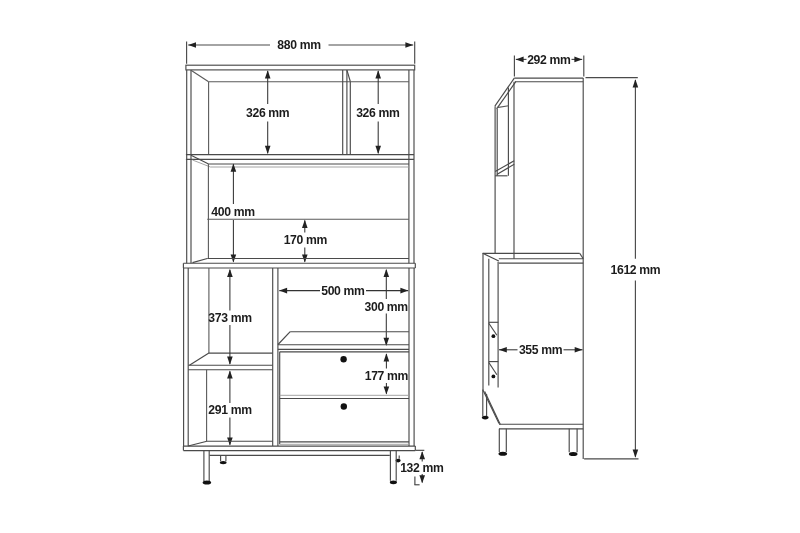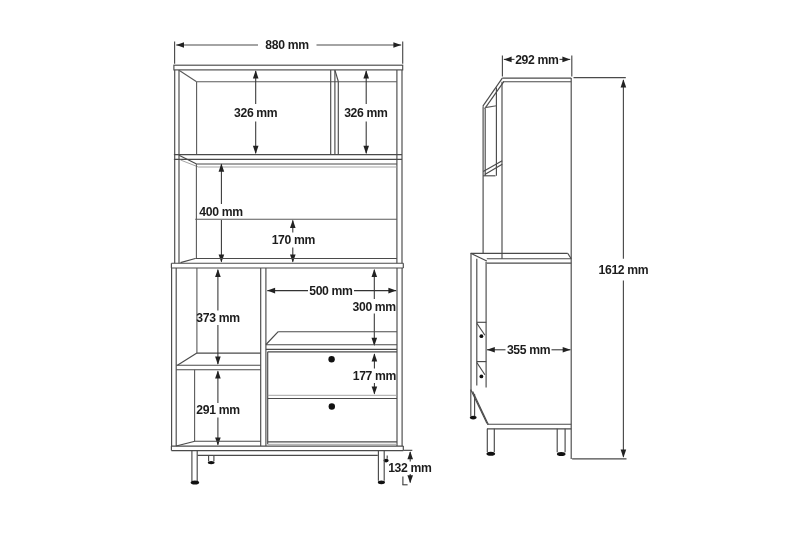--- a/index.html
+++ b/index.html
@@ -1,16 +1,16 @@
 <!DOCTYPE html>
 <html><head>
 <meta charset="utf-8">
 <style>
 html,body{margin:0;padding:0;background:#ffffff;}
-#wrap{width:672px;height:533px;position:relative;overflow:hidden;background:#b91c1c;}
+#wrap{width:672px;height:533px;position:relative;overflow:hidden;background:#b91c1c;margin-left:12px;}
 text{font-family:"Liberation Sans",sans-serif;font-weight:bold;fill:#1c1c1c;}
 .dim{font-size:12.2px;letter-spacing:-0.35px;}
 </style>
 </head>
 <body>
 
 <div id="wrap">
 <svg width="800" height="533" viewBox="0 0 800 533">
 
 <rect x="0" y="0" width="800" height="533" fill="#ffffff"></rect>

